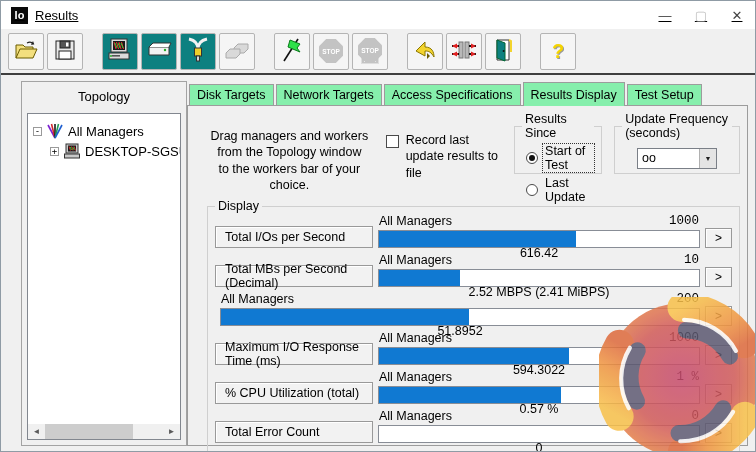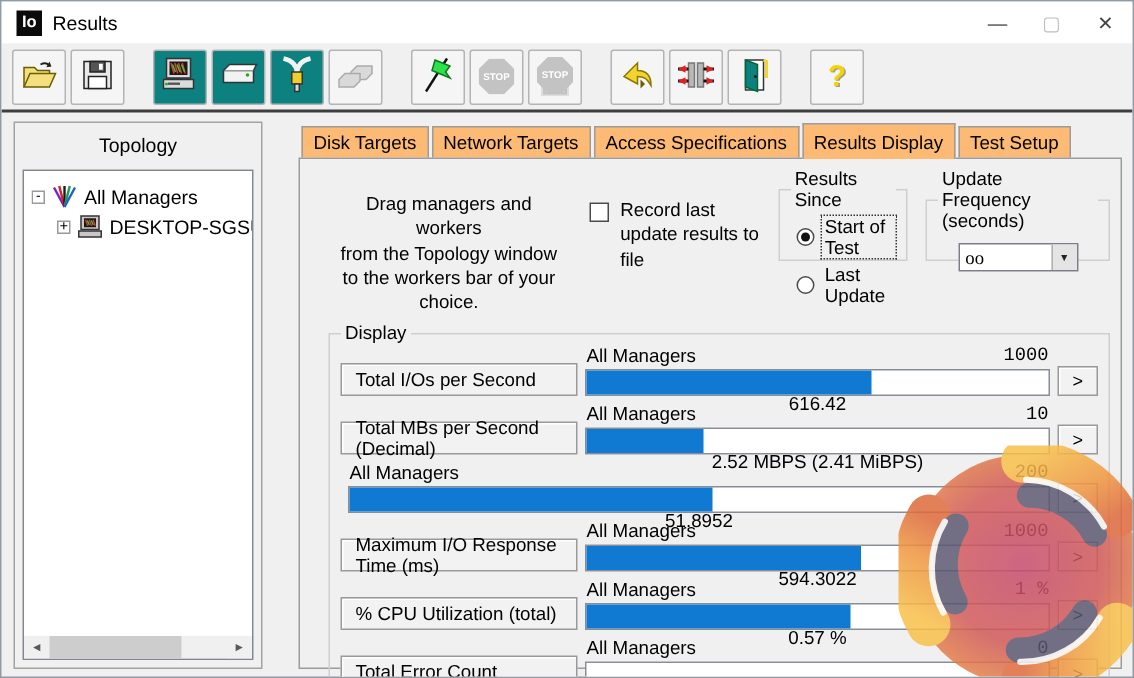--- a/index.html
+++ b/index.html
@@ -3,21 +3,21 @@
 <meta charset="utf-8">
 <style>
   * { box-sizing: border-box; margin: 0; padding: 0; }
   html,body { width:756px; height:452px; }
   body { font-family:"Liberation Sans", sans-serif; font-size:13px; color:#000; background:#fff; }
 
   .window { width:756px; height:452px; border:1px solid #8f9ba5; background:#f0f0f0;
             display:flex; flex-direction:column; position:relative; overflow:hidden; }
 
   
-  .titlebar { height:28px; background:#fff; display:flex; align-items:center; flex:0 0 auto; }
+  .titlebar { height:28px; background:#fff; display:flex; align-items:center; flex:0 0 auto;text-decoration:underline; }
   .app-icon { width:17px; height:17px; background:#0a0a0a; color:#fff; font-weight:bold; font-size:11px;
               display:flex; align-items:center; justify-content:center; margin:0 7px 0 10px; }
   .title { font-size:13px; }
   .win-controls { margin-left:auto; display:flex; height:100%; }
   .win-btn { width:36px; height:100%; display:flex; align-items:center; justify-content:center;
              font-size:13px; color:#444; }
   .win-btn.disabled { color:#c0c0c0; }
 
   
   .toolbar { height:46px; display:flex; align-items:center; padding-left:7px; gap:3px;
@@ -29,21 +29,21 @@
   .octagon { width:26px; height:26px; display:flex; flex-direction:column; align-items:center; justify-content:center; }
   .oct-shape { width:24px; height:24px; background:#c3c3c3;
                clip-path:polygon(30% 0,70% 0,100% 30%,100% 70%,70% 100%,30% 100%,0 70%,0 30%);
                display:flex; align-items:center; justify-content:center;
                color:#fff; font-size:6.5px; font-weight:bold; }
   .all-badge { margin-top:-7px; background:#c3c3c3; color:#fff; font-size:6.5px; font-weight:bold;
                padding:0 2px; border:1px solid #dedede; }
   .help-q { color:#f5d400; font-weight:bold; font-size:20px; text-shadow:1px 1px 0 #9a9a9a; }
 
   
-  .main { flex:1; display:flex; padding:6px 7px 5px 8px; gap:24px; position:relative; min-height:0; }
+  .main { flex:1; display:flex; padding:6px 7px 5px 20px; gap:0; position:relative; min-height:0; }
 
   
   .topology { width:166px; border:1px solid #a3a3a3; background:#f0f0f0;
               display:flex; flex-direction:column; flex:0 0 auto; }
   .topo-header { text-align:center; padding:7px 0 9px; }
   .tree-box { flex:1; margin:0 5px 5px; background:#fff; border:1px solid #82878f;
               display:flex; flex-direction:column; overflow:hidden; }
   .tree { flex:1; padding:7px 0 0 5px; }
   .tree-row { display:flex; align-items:center; height:20px; white-space:nowrap; overflow:hidden; }
   .tree-row.child { padding-left:17px; }
@@ -52,21 +52,21 @@
   .tree-icon { margin-right:4px; flex:0 0 auto; display:flex; }
   .hscroll { height:15px; background:#f0f0f0; display:flex; align-items:stretch; flex:0 0 auto; }
   .scroll-arrow { width:17px; display:flex; align-items:center; justify-content:center;
                   font-size:8px; color:#5a5a5a; background:#f0f0f0; }
   .scroll-thumb { width:58%; background:#cdcdcd; }
   .scroll-space { flex:1; }
 
   
   .tabpanel { flex:1; display:flex; flex-direction:column; min-width:0; }
   .tabbar { display:flex; align-items:flex-end; padding-left:2px; flex:0 0 auto; }
-  .tab { padding:3px 7px 4px; border:1px solid #9c9c9c; border-bottom:none; background:#fdba74;
+  .tab { padding:3px 7px 4px; border:1px solid #9c9c9c; border-bottom:none; background:#86efac;
          margin-right:2px; font-size:12.5px; position:relative; top:1px; }
   .tab.active { padding-top:5px; z-index:3; box-shadow:0 1px 0 #f0f0f0; }
   .tabcontent { flex:1; border:1px solid #9c9c9c; background:#f0f0f0; position:relative;
                 padding:6px 7px 6px 7px; z-index:1; min-height:0; display:flex; flex-direction:column; }
 
   
   .top-row { display:flex; align-items:flex-start; flex:0 0 auto; }
   .drag-hint { width:196px; text-align:center; font-size:12.5px; line-height:1.3; margin:16px 0 0 14px; }
   .record { display:flex; align-items:flex-start; gap:7px; margin:20px 0 0 16px; width:142px; }
   .checkbox { width:13px; height:13px; border:1px solid #4a4a4a; background:#fff; margin-top:3px; flex:0 0 auto; }
@@ -75,21 +75,21 @@
   fieldset.group legend { font-size:12.5px; padding:0 3px; }
   .results-since { width:104px; height:62px; }
   .radio-row { display:flex; align-items:center; gap:5px; margin:3px 0 4px 4px; font-size:12.5px; }
   .radio { width:12px; height:12px; border:1px solid #4a4a4a; border-radius:50%; background:#fff;
            position:relative; flex:0 0 auto; }
   .radio.on::after { content:""; position:absolute; inset:2px; background:#111; border-radius:50%; }
   .radio-label { padding:0 2px; }
   .radio-label.focus-dotted { outline:1px dotted #333; }
   .update-freq { width:150px; height:62px; display:flex; flex-direction:column; }
   .combo { display:flex; width:80px; height:21px; border:1px solid #7a7f87; background:#fff;
-           margin:7px auto 0; align-items:stretch;font-family:Liberation Serif, serif; }
+           margin:7px auto 0; align-items:stretch; }
   .combo-text { flex:1; padding:2px 0 0 4px; font-size:12.5px; }
   .combo-btn { width:17px; background:#e4e4e4; border-left:1px solid #b0b0b0; display:flex;
                align-items:center; justify-content:center; font-size:7px; color:#222; }
 
   
   .display-group { margin:6px 0 0 0; flex:1; padding:2px 6px 4px 8px; }
   .result-row { display:flex; align-items:flex-end; margin-bottom:5px; }
   .row-btn { width:158px; height:22px; border:1px solid #999; background:#f2f2f2;
              box-shadow:inset 1px 1px 0 #fff; display:flex; align-items:center;
              padding-left:9px; font-size:12.5px; flex:0 0 auto; }

